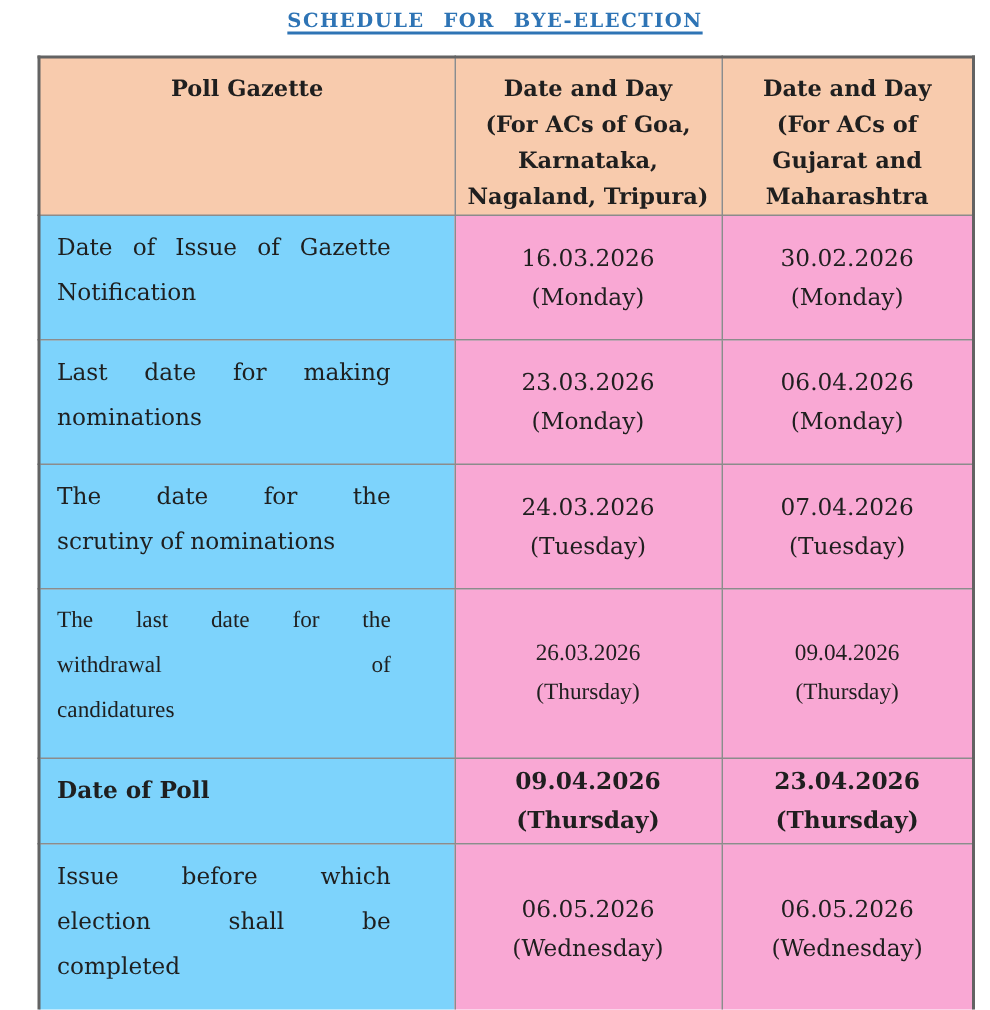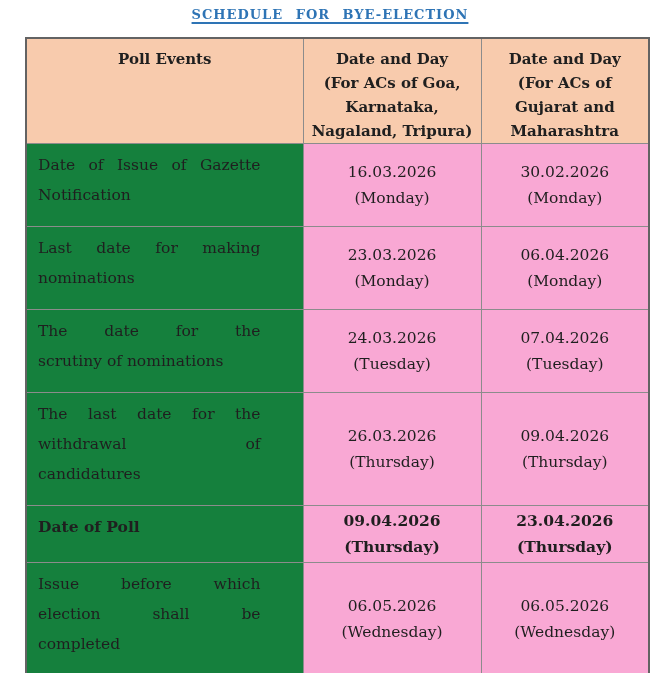--- a/index.html
+++ b/index.html
@@ -39,26 +39,26 @@
     padding-top: 8px;
     font-size: 15px;
     line-height: 24px;
     font-weight: bold;
     text-align: center;
   }
   tr.r-header { height: 104px; }
   tr.r0 { height: 65px; }
   tr.r1 { height: 72px; }
   tr.r2 { height: 67px; }
-  tr.r3 { height: 74px; }
+  tr.r3 { height: 74px; font-family: Liberation Serif, serif; }
   tr.r4 { height: 57px; }
   tr.r5 { height: 56px; }
   tr.r6 { height: 94px; }
   td.event {
-    background: #15803d;
+    background: #7dd3fc;
     vertical-align: top;
     padding: 6px 42px 16px 11px;
     font-size: 15.5px;
     line-height: 30px;
   }
   td.event div:not(:last-child) {
     text-align: justify;
     text-align-last: justify;
   }
   td.event div:last-child { text-align: left; }
@@ -77,21 +77,21 @@
 <div class="title">SCHEDULE FOR BYE-ELECTION</div>
 
 <table class="schedule">
   <colgroup>
     <col class="c-event">
       <col class="c-goa">
       <col class="c-guj">
   </colgroup>
   <thead>
     <tr class="r-header">
-      <th>Poll Events</th>
+      <th>Poll Gazette</th>
       <th>
         <div>Date and Day</div>
         <div>(For ACs of Goa,</div>
         <div>Karnataka,</div>
         <div>Nagaland, Tripura)</div>
       </th>
       <th>
         <div>Date and Day</div>
         <div>(For ACs of</div>
         <div>Gujarat and</div>

